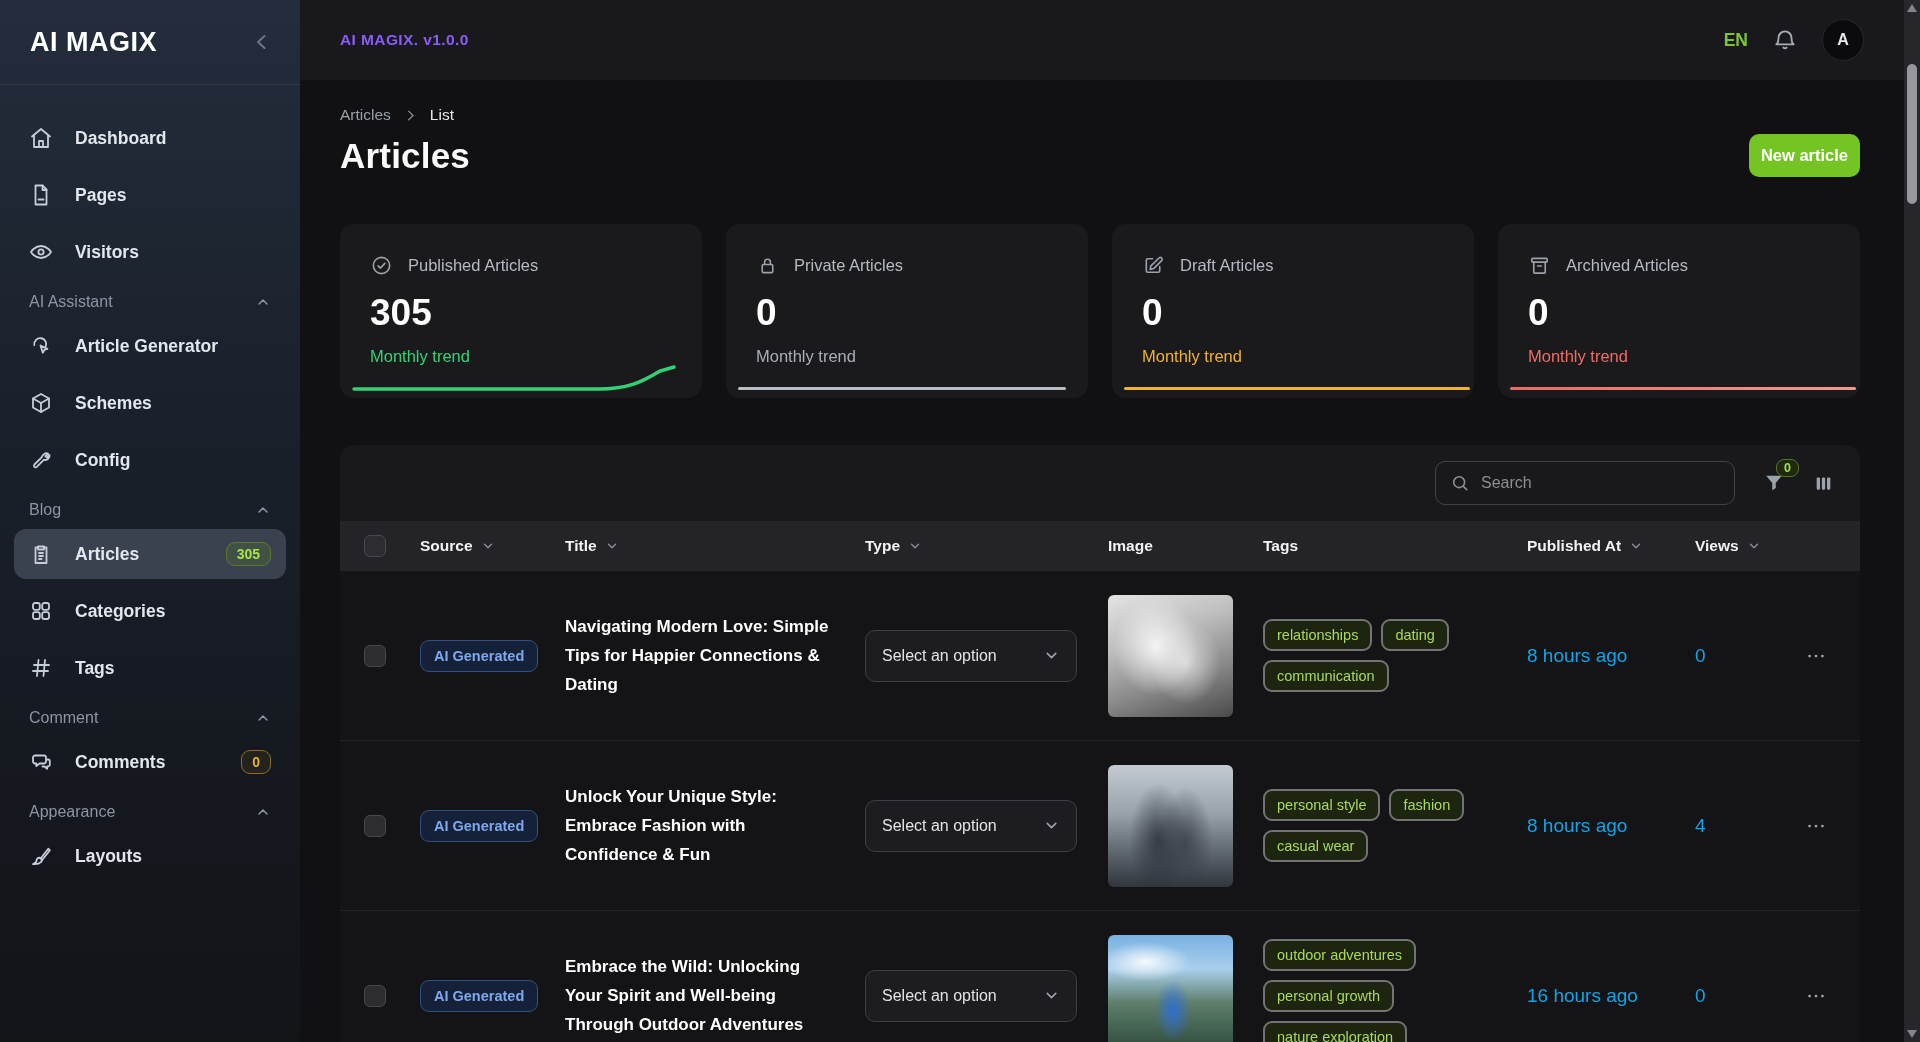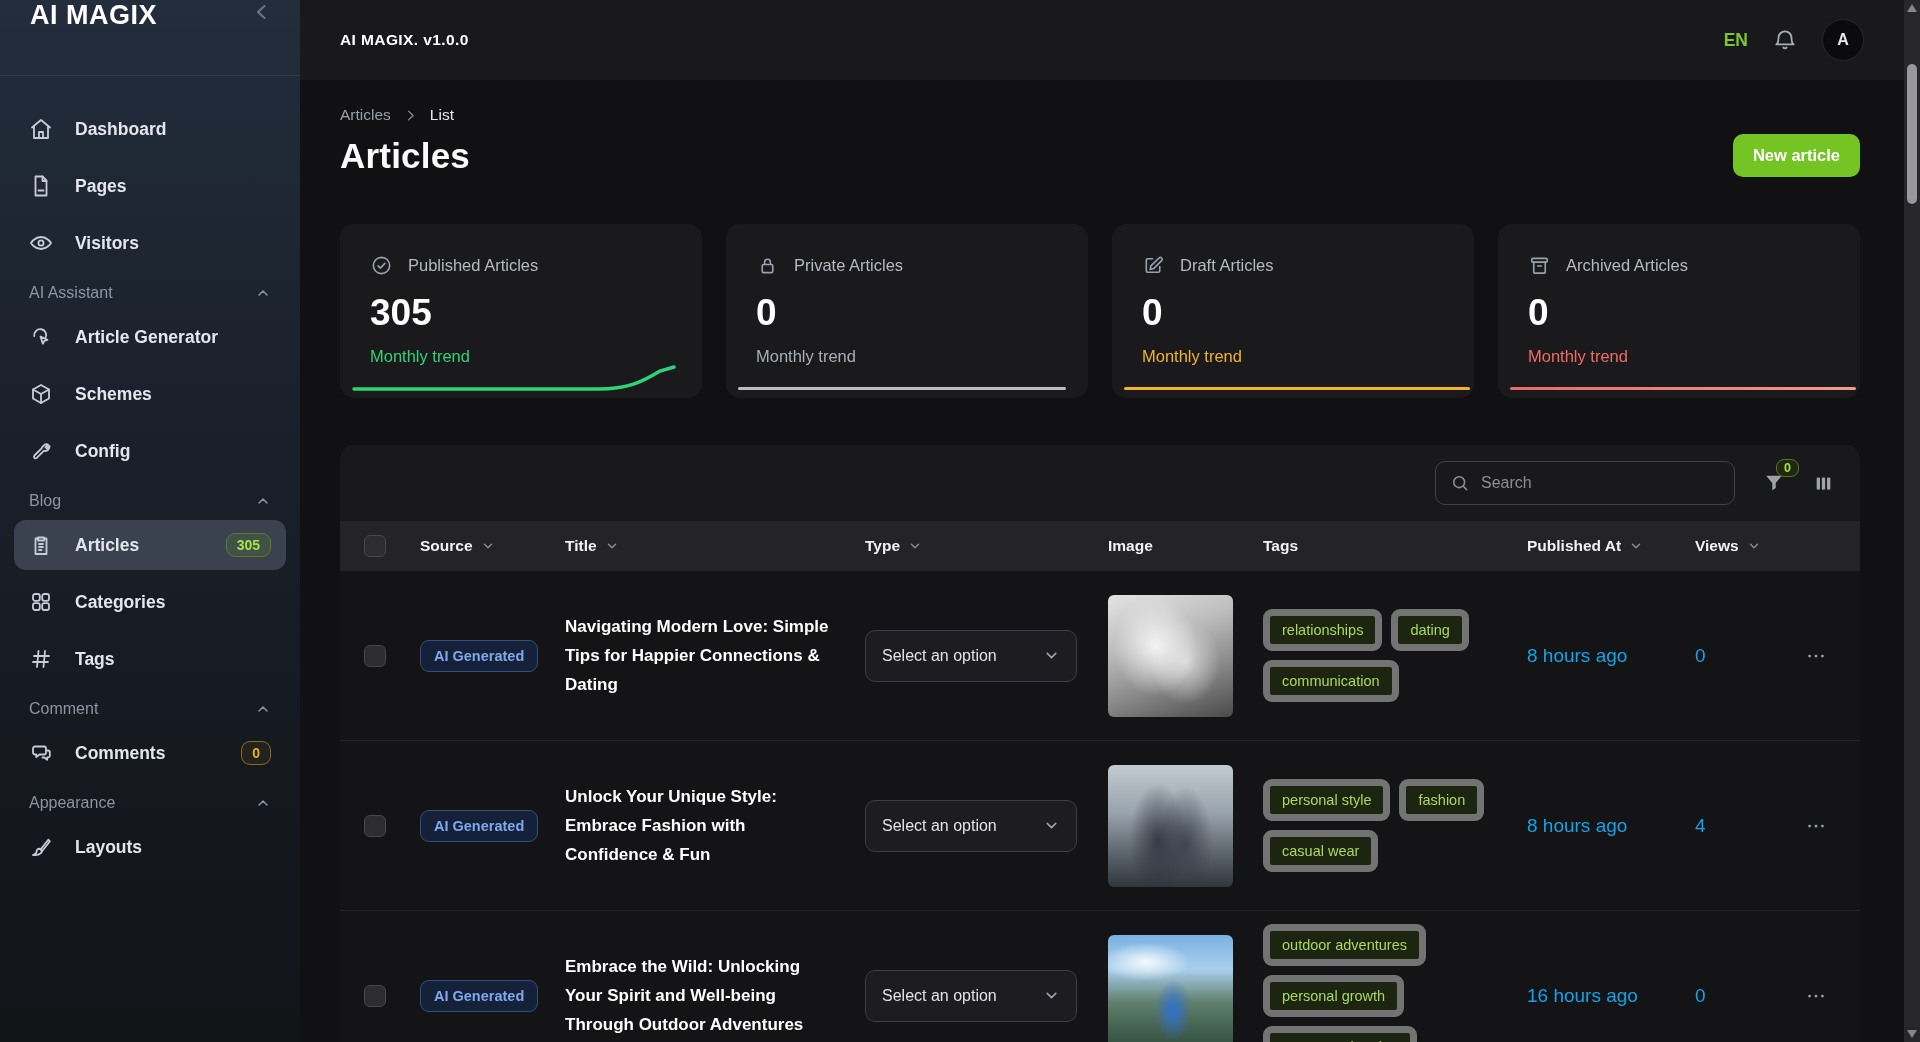--- a/index.html
+++ b/index.html
@@ -6,21 +6,21 @@
   html,body { width:1920px; height:1042px; overflow:hidden; background:#0f0f12;
     font-family:"Liberation Sans","DejaVu Sans",sans-serif; }
   svg { display:block; }
 
   .app { position:relative; width:1920px; height:1042px; }
 
   
   .sidebar { position:absolute; left:0; top:0; width:300px; height:1042px;
     background:linear-gradient(180deg,#232d3c 0%,#1b222d 35%,#15181f 75%,#131418 100%);
     color:#e2e6ed; z-index:5; }
-  .logo-row { height:76px; display:flex; align-items:flex-start; justify-content:space-between;
+  .logo-row { height:85px; display:flex; align-items:center; justify-content:space-between;
     padding:0 26px 0 30px; border-bottom:1px solid rgba(255,255,255,.07); }
   .logo { font-size:27px; font-weight:800; letter-spacing:.5px; color:#fff; }
   .collapse-btn { color:#6d7686; cursor:pointer; }
   .nav { padding:28px 14px 0; }
   .nav-item { display:flex; align-items:center; gap:22px; padding:13px 15px;
     border-radius:12px; font-size:17.5px; font-weight:600; color:#e2e6ed;
     margin-bottom:7px; cursor:pointer; }
   .nav-item .ni-icon { color:#c6cdd9; flex:0 0 auto; }
   .nav-item.active { background:#3a4250; }
   .nav-section { display:flex; align-items:center; justify-content:space-between;
@@ -36,36 +36,36 @@
   .sb-btn { height:16px; display:flex; align-items:center; justify-content:center; color:#85858b; }
   .sb-thumb { position:absolute; left:3px; top:64px; width:10px; height:140px;
     background:#97979d; border-radius:5px; }
   .sb-down { position:absolute; bottom:0; width:100%; }
 
   
   .main { position:absolute; left:300px; top:0; width:1604px; height:1042px;
     background:#111114; }
   .topbar { height:80px; background:#19191d; display:flex; align-items:center;
     padding:0 40px; }
-  .brand { color:#ffffff; font-size:15.5px; font-weight:700; letter-spacing:.4px; }
+  .brand { color:#8b5cf6; font-size:15.5px; font-weight:700; letter-spacing:.4px; }
   .topbar-right { margin-left:auto; display:flex; align-items:center; gap:24px; }
   .lang { color:#7dc62f; font-size:17.5px; font-weight:700; cursor:pointer; }
   .bell { color:#a8adb5; cursor:pointer; }
   .avatar { width:42px; height:42px; border-radius:50%; background:#0b0b0e;
     border:1px solid #28282d; display:flex; align-items:center; justify-content:center;
     color:#e9e9ec; font-size:16px; font-weight:600; cursor:pointer; }
 
   .content { padding:26px 44px 0 40px; }
   .breadcrumb { display:flex; align-items:center; gap:12px; font-size:15.5px; }
   .bc-parent { color:#9aa0a8; cursor:pointer; }
   .bc-current { color:#e8e8ea; }
   .title-row { display:flex; align-items:center; justify-content:space-between; margin-top:10px; }
   .page-title { font-size:35px; font-weight:800; color:#fafafa; letter-spacing:.2px; }
   .new-btn { background:#74c424; color:#fff; font-size:16.5px; font-weight:700;
-    padding:12px 20px; border-radius:10px; border:none; cursor:pointer;
+    padding:12px 12px; border-radius:10px; border:none; cursor:pointer;
     font-family:inherit; }
 
   
   .cards { display:grid; grid-template-columns:repeat(4,1fr); gap:24px; margin-top:47px; }
   .card { position:relative; height:174px; background:#1a1a1d; border-radius:14px;
     padding:30px 30px 0; overflow:hidden; }
   .card-head { display:flex; align-items:center; gap:15px; color:#b5bac2; font-size:16.5px; }
   .card-head .c-icon { color:#9ba1aa; }
   .card-value { margin-top:15px; font-size:37px; font-weight:800; color:#fff; }
   .card-trend { margin-top:13px; font-size:16.5px; font-weight:500; }
@@ -115,21 +115,21 @@
   .img-2 { background:
       radial-gradient(40px 80px at 40% 62%, rgba(40,45,55,.8), rgba(0,0,0,0) 72%),
       radial-gradient(38px 78px at 62% 64%, rgba(55,60,70,.8), rgba(0,0,0,0) 72%),
       linear-gradient(180deg,#c3cbd1 0%,#98a2aa 40%,#5d656d 72%,#31363c 100%); }
   .img-3 { background:
       radial-gradient(26px 44px at 52% 62%, #2f6fd0, rgba(0,0,0,0) 70%),
       radial-gradient(60px 26px at 30% 22%, rgba(255,255,255,.9), rgba(255,255,255,0) 75%),
       linear-gradient(180deg,#79b2e2 0%,#a9cfec 28%,#60806d 55%,#41604f 78%,#2d4537 100%); }
   .tags { display:flex; flex-wrap:wrap; gap:9px; padding-right:20px; }
   .tag { padding:6px 12px; border-radius:9px; font-size:14.5px; font-weight:500;
-    color:#a9d95e; background:#1d2511; border:7px solid #737373; white-space:nowrap; cursor:pointer; }
+    color:#a9d95e; background:#1d2511; border:2px solid #737373; white-space:nowrap; cursor:pointer; }
   .cell-text { color:#0ea5e9; font-size:19px; }
   .row-actions { color:#9ca3ab; cursor:pointer; justify-self:start; }
 </style>
 </head>
 <body>
 
 <div class="app">
 
   <aside class="sidebar">
     <div class="logo-row">

